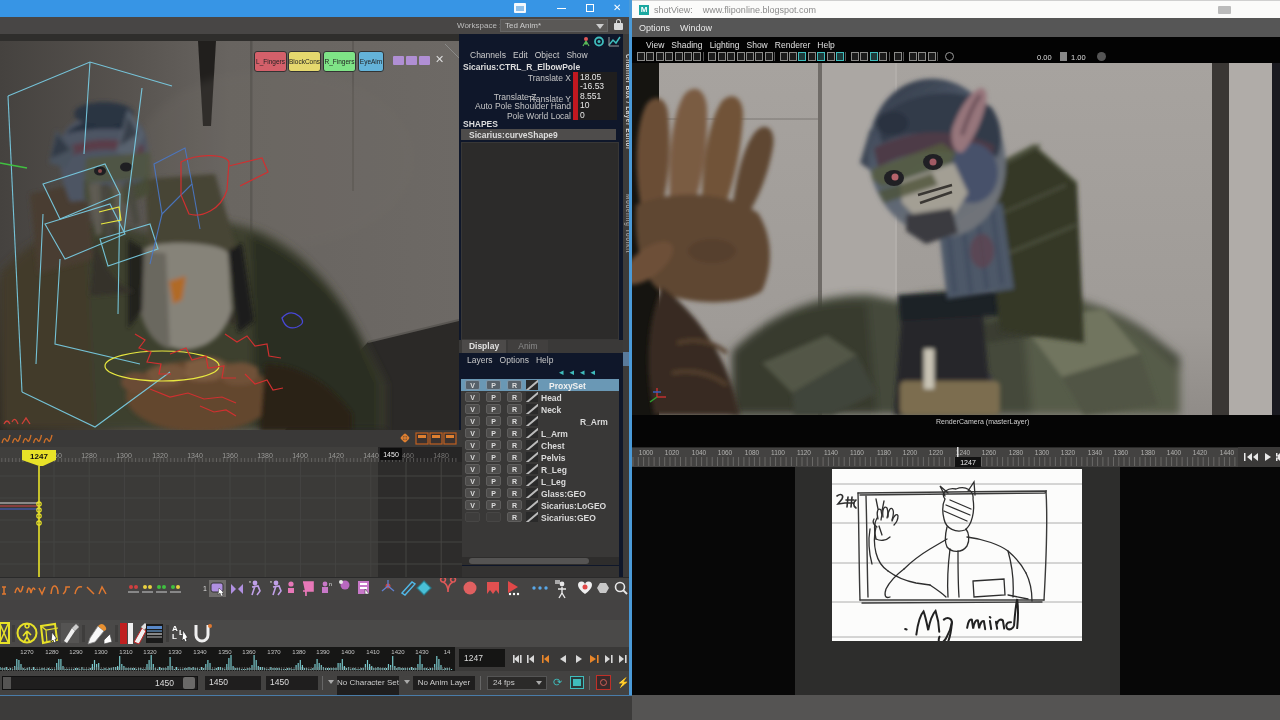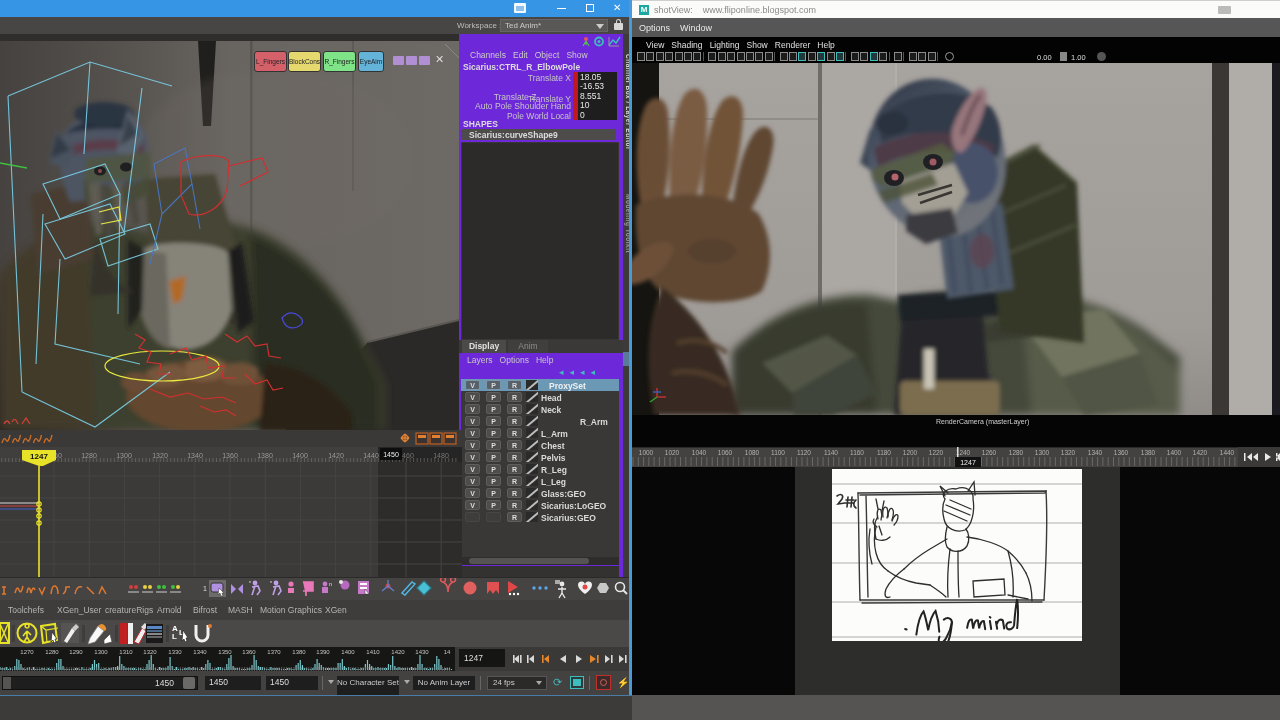--- a/index.html
+++ b/index.html
@@ -147,21 +147,21 @@
     <div class="abs" style="left:0;top:2px;width:33px;height:21px;background:#d4606a;border:1px solid #333;border-radius:3px;color:#222;font-size:6.5px;line-height:20px;text-align:center;">L_Fingers</div>
     <div class="abs" style="left:34px;top:2px;width:33px;height:21px;background:#e5d86e;border:1px solid #333;border-radius:3px;color:#222;font-size:6.5px;line-height:20px;text-align:center;">BlockCons</div>
     <div class="abs" style="left:69px;top:2px;width:33px;height:21px;background:#7fe387;border:1px solid #333;border-radius:3px;color:#222;font-size:6.5px;line-height:20px;text-align:center;">R_Fingers</div>
     <div class="abs" style="left:104px;top:2px;width:26px;height:21px;background:#64b3d9;border:1px solid #333;border-radius:3px;color:#222;font-size:6.5px;line-height:20px;text-align:center;">EyeAim</div>
     <div class="abs" style="left:139px;top:7px;width:11px;height:9px;background:#b08fd4;border-radius:1px;"></div>
     <div class="abs" style="left:152px;top:7px;width:11px;height:9px;background:#b08fd4;border-radius:1px;"></div>
     <div class="abs" style="left:165px;top:7px;width:11px;height:9px;background:#b08fd4;border-radius:1px;"></div>
     <div class="abs" style="left:181px;top:4px;color:#ddd;font-size:11px;">✕</div>
   </div>
 
-  <div class="abs" id="chbox" style="left:459px;top:34px;width:164px;height:543px;background:#6d28d9;">
+  <div class="abs" id="chbox" style="left:459px;top:34px;width:164px;height:543px;background:#0f172a;">
 
     <svg class="abs" style="left:122px;top:2px;" width="40" height="11" viewBox="0 0 40 11">
       <circle cx="5" cy="3" r="2" fill="#e05858"></circle>
           <path d="M5,5 l-3,5 M5,5 l3,5 M5,5 v4" stroke="#58b858" stroke-width="1.2" fill="none"></path>
       <circle cx="18" cy="5.5" r="4" fill="none" stroke="#3fbdbd" stroke-width="1.8"></circle>
           <circle cx="18" cy="5.5" r="1.5" fill="#3fbdbd"></circle>
       <path d="M28,9 l4,-5 3,3 4,-6" stroke="#3fbdbd" stroke-width="1.5" fill="none"></path>
           <path d="M28,1 v9 h10" stroke="#999" stroke-width="1" fill="none"></path>
     </svg>
 
@@ -425,32 +425,20 @@
           <path d="M562,9 v6 M558,11 h8 M562,15 l-3,5 M562,15 l3,5" stroke="#e8e8e8" stroke-width="1.4" fill="none"></path>
           <rect x="555" y="2" width="5" height="4" fill="#aaa"></rect>
           <path d="M578,7 a3.5,3.5 0 0,1 7,0 a3.5,3.5 0 0,1 7,0 q0,4 -7,9 q-7,-5 -7,-9" fill="#f0f0f0"></path>
           <circle cx="585" cy="9" r="2.5" fill="#e04848"></circle>
           <path d="M600,5 l6,0 3,5 -3,5 -6,0 -3,-5 Z" fill="#c8c8c8"></path>
           <circle cx="620" cy="9" r="4.5" fill="none" stroke="#e8e8e8" stroke-width="1.6"></circle>
           <path d="M623,12 l4,4" stroke="#e8e8e8" stroke-width="1.8"></path>
         </svg>
       </div>
 
-  <div class="abs" style="left:0;top:600px;width:632px;height:20px;background:#3e3d3c;">
-    <div class="abs" id="shelftabs" style="left:0;top:5px;width:632px;height:12px;font-size:8.5px;color:#b5b5b5;">
-          <span class="abs" style="left:8px;top:0;">Toolchefs</span>
-          <span class="abs" style="left:57px;top:0;">XGen_User</span>
-          <span class="abs" style="left:105px;top:0;">creatureRigs</span>
-          <span class="abs" style="left:157px;top:0;">Arnold</span>
-          <span class="abs" style="left:193px;top:0;">Bifrost</span>
-          <span class="abs" style="left:228px;top:0;">MASH</span>
-          <span class="abs" style="left:260px;top:0;">Motion Graphics</span>
-          <span class="abs" style="left:325px;top:0;">XGen</span>
-        </div>
-  </div>
 
   <div class="abs" id="shelficons" style="left:0;top:620px;width:632px;height:27px;background:#4a4948;">
         <svg width="632" height="27" style="position:absolute;left:0;top:0;">
           <rect x="0" y="3" width="9" height="20" fill="none" stroke="#e8e228" stroke-width="2"></rect>
           <path d="M0,4 l8,18 M8,4 l-8,18" stroke="#e8e228" stroke-width="1.5"></path>
           <rect x="12" y="5" width="3" height="17" fill="#3e3d3c"></rect>
           <circle cx="27" cy="13" r="9.5" fill="none" stroke="#e8e228" stroke-width="2"></circle>
           <path d="M27,8 a2,2 0 1,1 0.1,0 M27,11 l-4,5 m4,-5 l4,4 m-4,-4 v6 l-3,5 m3,-5 l3,5" stroke="#e8e228" stroke-width="1.6" fill="none"></path>
           <path d="M41,6 l14,-2 2,16 -14,3 Z" fill="none" stroke="#e8e228" stroke-width="2"></path>
           <path d="M41,6 l5,4 12,-2 M46,10 l1,13" stroke="#e8e228" stroke-width="1.2" fill="none"></path>

